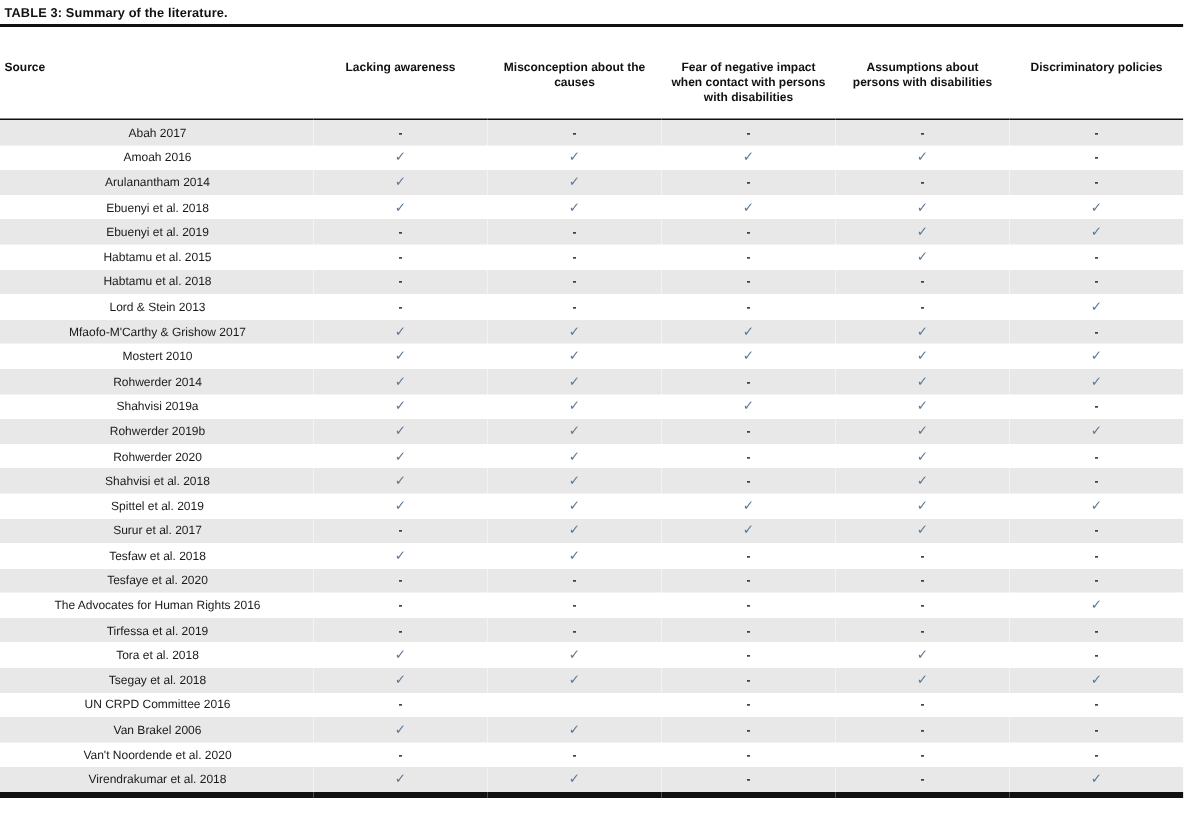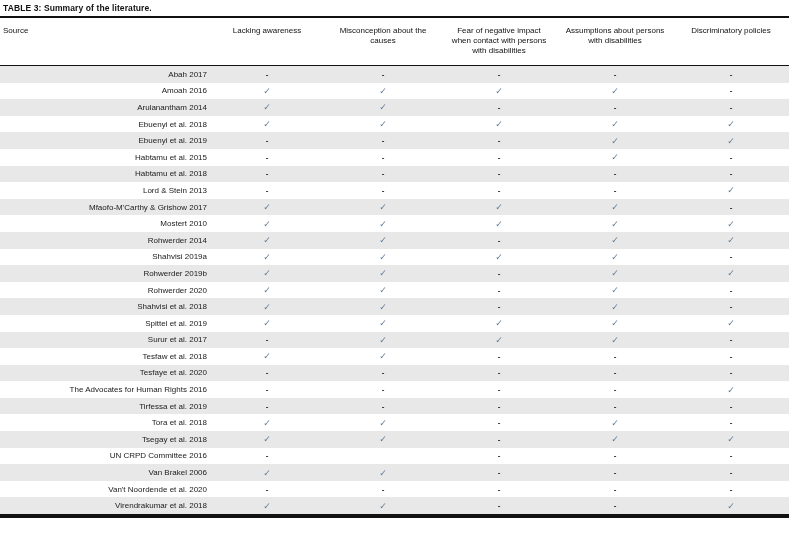--- a/index.html
+++ b/index.html
@@ -26,44 +26,44 @@
     letter-spacing: 0.1px;
   }
   table.lit-table {
     width: 100%;
     border-collapse: collapse;
     table-layout: fixed;
     border-bottom: 4px solid #111111;
   }
   thead th {
     font-size: 8px;
-    font-weight: normal;
+    font-weight: bold;
     color: #111111;
     vertical-align: top;
     text-align: center;
     line-height: 1.25;
-    padding: 8px 6px 9px 6px;
+    padding: 22px 6px 9px 6px;
     border-bottom: 1px solid #111111;
   }
   thead th.source-col {
     text-align: left;
     width: 200px;
     padding-left: 3px;
   }
   tbody td {
     font-size: 8px;
     color: #222222;
     height: 16.6px;
     padding: 0 2px;
     text-align: center;
     white-space: nowrap;
     overflow: hidden;
   }
   tbody td.source-cell {
-    text-align: right;
+    text-align: center;
     padding-left: 3px;
     color: #1a1a1a;
   }
   tbody tr:nth-child(odd) {
     background: #e8e8e8;
   }
   td.check {
     color: #5f7a95;
     font-size: 9px;
   }

